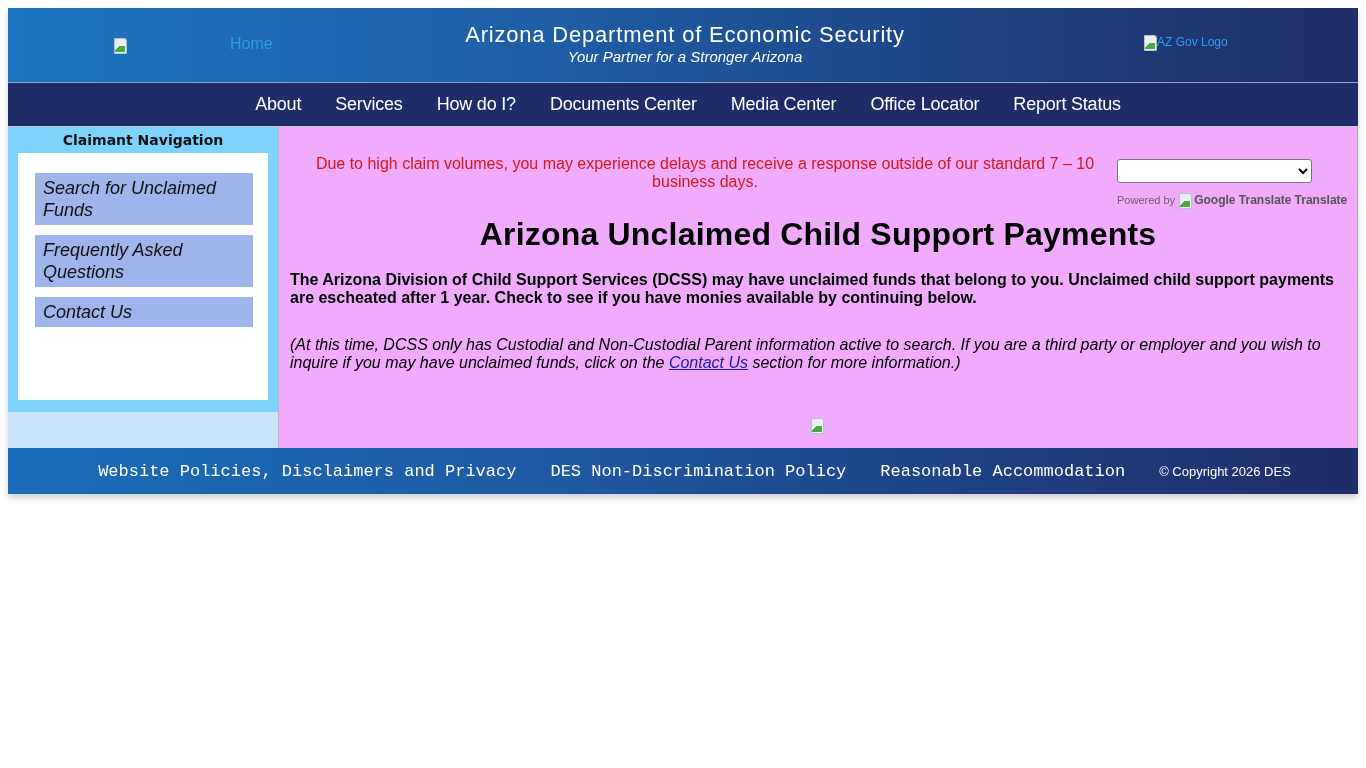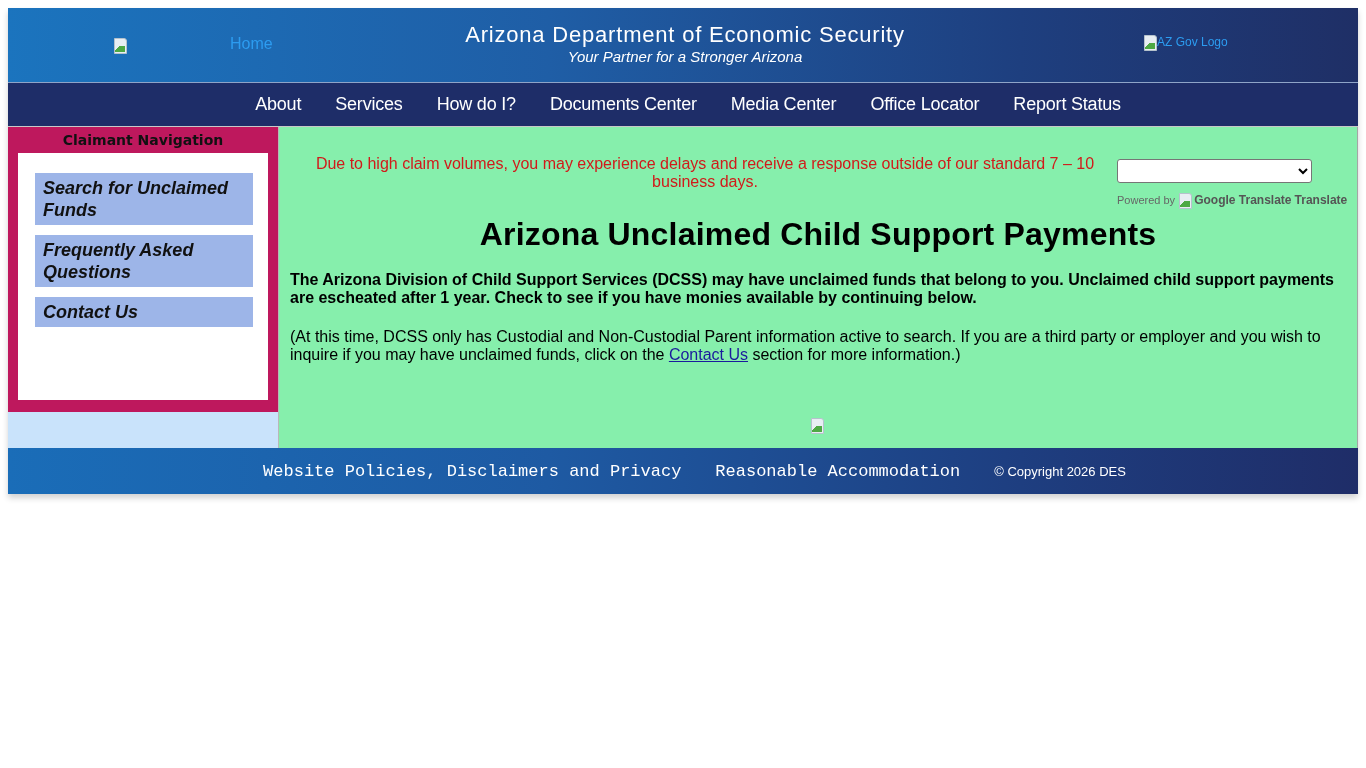--- a/index.html
+++ b/index.html
@@ -19,34 +19,34 @@
   .gov-logo { position: absolute; left: 1135px; top: 27px; color: #2c9cf0; font-size: 12px; text-decoration: none; white-space: nowrap; }
   .gov-logo .broken-img { width: 14px; }
 
   
   .topnav { height: 43px; background: #1e2d68; display: flex; justify-content: center; align-items: center; padding-left: 10px; box-sizing: border-box; }
   .topnav a { color: #ffffff; font-size: 18px; text-decoration: none; margin: 0 17px; letter-spacing: -0.2px; }
 
   
   .main { display: flex; height: 321px; border-top: 1px solid #c8c8c8; }
   .sidebar { width: 270px; background: #c9e3fb; position: relative; border-right: 1px solid #b8b8b8; }
-  .sidebar-top { background: #be185d; height: 285px; padding-top: 4px; box-sizing: border-box; }
+  .sidebar-top { background: #7dd3fc; height: 285px; padding-top: 4px; box-sizing: border-box; }
   .sidebar-title { text-align: center; font-family: "DejaVu Sans", sans-serif; font-weight: bold; font-size: 14px; color: #111; height: 20px; line-height: 18px; }
   .sidebar-box { background: #ffffff; margin: 2px 10px 0 10px; height: 247px; padding: 20px 15px 0 17px; box-sizing: border-box; }
-  .side-link { display: block; background: #9db5e8; color: #111; font-style: italic; font-size: 18px; line-height: 22px; padding: 4px 8px 4px 8px; margin-bottom: 10px; text-decoration: none; font-weight: bold; }
-  .content { flex: 1; background: #86efac; position: relative; border-right: 1px solid #a5a5a5; }
+  .side-link { display: block; background: #9db5e8; color: #111; font-style: italic; font-size: 18px; line-height: 22px; padding: 4px 8px 4px 8px; margin-bottom: 10px; text-decoration: none; }
+  .content { flex: 1; background: #f0abfc; position: relative; border-right: 1px solid #a5a5a5; }
   .notice { position: absolute; left: 26px; top: 28px; width: 800px; text-align: center; color: #d11a1a; font-size: 16px; line-height: 18px; }
   .translate { position: absolute; left: 838px; top: 32px; }
   .lang-select { width: 195px; height: 22px; font-size: 14px; font-family: "Liberation Sans", sans-serif; border: 1px solid #767676; border-radius: 3px; background: #fff; color: #000; padding: 11px 4px; }
   .powered { font-size: 11px; color: #666; margin-top: 4px; white-space: nowrap; }
   .powered .gt { color: #555; font-weight: bold; font-size: 12px; }
   .powered .broken-img { width: 16px; height: 14px; vertical-align: -3px; }
   .page-title { position: absolute; left: 0; right: 0; top: 86px; text-align: center; font-size: 32px; font-weight: bold; color: #000; letter-spacing: 0.2px; }
   .intro { position: absolute; left: 11px; right: 14px; top: 144px; font-size: 16px; font-weight: bold; line-height: 18px; color: #000; }
-  .note { position: absolute; left: 11px; right: 14px; top: 201px; font-size: 16px; line-height: 18px; color: #000; }
+  .note { position: absolute; left: 11px; right: 14px; top: 209px; font-size: 16px; font-style: italic; line-height: 18px; color: #000; }
   .note a { color: #1a1a9c; text-decoration: underline; }
   .content-img { position: absolute; left: 531px; top: 289px; }
 
   
   .footer { height: 46px; background: linear-gradient(to right, #1a6db8 0%, #1e5aa3 40%, #1e3e80 75%, #1f2d68 100%); display: flex; justify-content: center; align-items: center; padding-left: 6px; box-sizing: border-box; }
   .footer a { color: #ffffff; font-size: 17px; text-decoration: none; margin: 0 17px; font-family: Liberation Mono, monospace; }
   .footer .copyright { color: #ffffff; font-size: 13px; margin-left: 17px; margin-right: 0; }
 </style>
 </head>
 <body>
@@ -108,17 +108,18 @@
       <p class="note" style="margin:0;"><span>(At this time, DCSS only has Custodial and Non-Custodial Parent information active to search. If you are a third party or employer and you wish to inquire if you may have unclaimed funds, click on the </span><a href="#">Contact Us</a><span> section for more information.)</span></p>
 
       <a class="content-img" href="#">
         <span class="broken-img"></span>
       </a>
     </section>
   </div>
 
   <footer class="footer">
     <a href="#">Website Policies, Disclaimers and Privacy</a>
+    <a href="#">DES Non-Discrimination Policy</a>
     <a href="#">Reasonable Accommodation</a>
     <span class="copyright">© Copyright 2026 DES</span>
   </footer>
 
 </div>
 
 </body></html>

